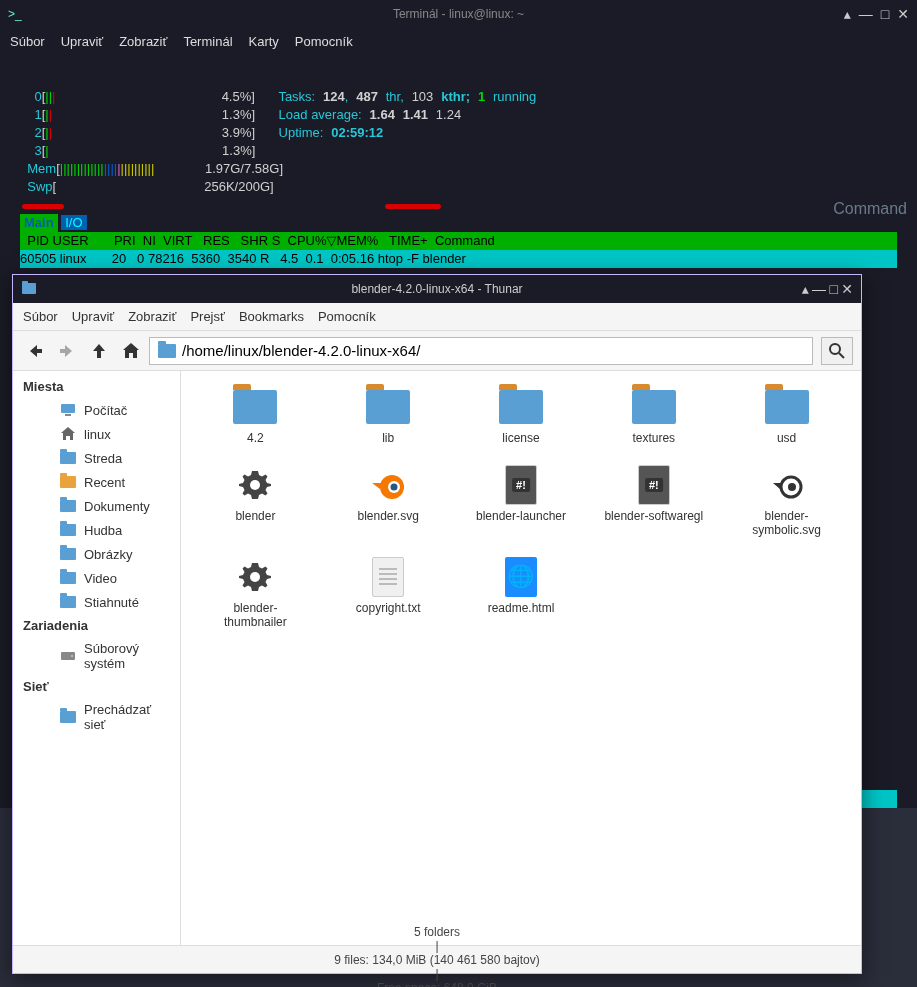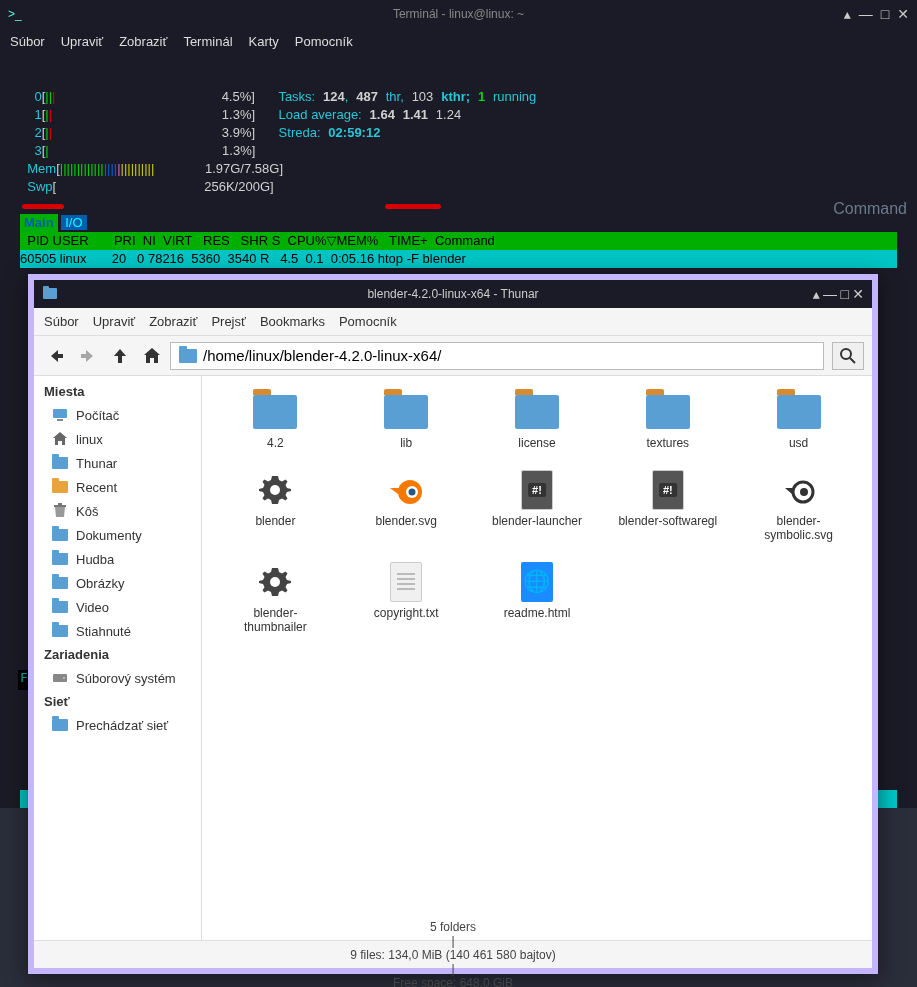--- a/index.html
+++ b/index.html
@@ -23,37 +23,37 @@
 .bold { font-weight: bold; }
 .red-mark { background: #d80000; display: inline-block; height: 5px; border-radius: 3px; }
 .htop-header-bg { background: #00af00; color: #000; display: inline-block; padding: 0 4px; }
 .htop-tab-active { background: #005faf; color: #0ff; padding: 0 4px; }
 .htop-col-header { background: #00af00; color: #000; }
 .htop-row { background: #00c5c5; color: #000; }
 
 .fn-bar { background: #000; color: #00b5b5; font-family: monospace; font-size: 13px; position: absolute; top: 670px; left: 18px; width: 47px; height: 20px; padding: 0 2px; }
 
 
-.thunar-window { position: absolute; top: 274px; left: 28px; width: 850px; height: 700px; background: #fff; border: 6px solid #c4b5fd; box-shadow: 0 4px 20px rgba(0,0,0,0.5); }
+.thunar-window { position: absolute; top: 274px; left: 12px; width: 850px; height: 700px; background: #fff; border: 1px solid #c4b5fd; box-shadow: 0 4px 20px rgba(0,0,0,0.5); }
 .thunar-titlebar { height: 28px; background: #1a1b26; display: flex; align-items: center; justify-content: space-between; padding: 0 8px; color: #ccc; font-size: 12px; position: relative; }
 .thunar-titlebar .title { position: absolute; left: 50%; transform: translateX(-50%); }
 .thunar-titlebar .left-icon svg { width: 16px; height: 16px; }
 .thunar-menubar { height: 28px; background: #f5f5f5; display: flex; align-items: center; gap: 14px; padding: 0 10px; font-size: 13px; color: #333; border-bottom: 1px solid #ddd; }
 .thunar-menubar span { cursor: pointer; }
 .thunar-toolbar { height: 40px; background: #f5f5f5; display: flex; align-items: center; gap: 4px; padding: 0 8px; border-bottom: 1px solid #ddd; }
 .thunar-toolbar .nav-btn { width: 28px; height: 28px; display: flex; align-items: center; justify-content: center; cursor: pointer; }
 .thunar-toolbar .nav-btn.disabled { opacity: 0.4; }
 .thunar-toolbar .path-input { flex: 1; height: 28px; border: 1px solid #bbb; background: #fff; padding: 0 8px; font-size: 15px; display: flex; align-items: center; }
 .thunar-toolbar .path-input .folder-ico { width: 18px; height: 14px; background: #5a9fd4; margin-right: 6px; border-radius: 1px; position: relative; }
 .thunar-toolbar .path-input .folder-ico::before { content: ""; position: absolute; top: -3px; left: 0; width: 8px; height: 3px; background: #5a9fd4; border-radius: 1px 1px 0 0; }
 .thunar-toolbar .search-btn { width: 32px; height: 28px; border: 1px solid #bbb; background: #f0f0f0; display: flex; align-items: center; justify-content: center; cursor: pointer; margin-left: 4px; }
 .thunar-body { display: flex; height: calc(100% - 28px - 28px - 40px - 28px); }
 .thunar-sidebar { width: 168px; background: #fff; border-right: 1px solid #ddd; overflow-y: auto; padding: 4px 0; }
 .sidebar-heading { font-weight: bold; font-size: 13px; padding: 4px 10px; color: #333; }
-.sidebar-item { display: flex; align-items: center; gap: 8px; padding: 4px 10px 4px 18px; font-size: 13px; color: #333; cursor: pointer; }
+.sidebar-item { display: flex; align-items: center; gap: 8px; padding: 4px 10px 4px 18px; font-size: 13px; color: #333; cursor: pointer; margin-left: 29px; }
 .sidebar-item .ico { width: 16px; height: 16px; display: flex; align-items: center; justify-content: center; }
 .folder-small { width: 16px; height: 12px; background: #5a9fd4; border-radius: 1px; position: relative; }
 .folder-small::before { content: ""; position: absolute; top: -3px; left: 0; width: 7px; height: 3px; background: #5a9fd4; border-radius: 1px 1px 0 0; }
 .folder-small.orange { background: #e8a33d; }
 .folder-small.orange::before { background: #e8a33d; }
 .thunar-main { flex: 1; background: #fff; padding: 10px 0; overflow-y: auto; }
 .icon-grid { display: grid; grid-template-columns: repeat(5, 1fr); gap: 8px 4px; padding: 0 10px; }
 .grid-item { display: flex; flex-direction: column; align-items: center; gap: 4px; padding: 6px 2px; cursor: pointer; }
 .grid-item .ficon { width: 48px; height: 40px; display: flex; align-items: center; justify-content: center; }
 .grid-item .label { font-size: 12px; text-align: center; color: #333; line-height: 14px; max-width: 100px; word-wrap: break-word; }
@@ -88,21 +88,21 @@
     <span>Súbor</span>
     <span>Upraviť</span>
     <span>Zobraziť</span>
     <span>Terminál</span>
     <span>Karty</span>
     <span>Pomocník</span>
   </div>
   <div class="terminal-body">
 <span class="cyan">    <span>0</span></span><span class="white">[</span><span class="green">||</span><span style="color:#d70000">|</span><span class="white">                                              <span>4.5%</span>]</span>   <span class="cyan">Tasks:</span> <span class="bold white">124</span><span class="cyan">,</span> <span class="bold white">487</span> <span class="cyan">thr,</span> <span class="white">103</span> <span class="cyan bold">kthr;</span> <span class="green bold">1</span> <span class="cyan">running</span>
 <span class="cyan">    <span>1</span></span><span class="white">[</span><span class="green">|</span><span style="color:#d70000">|</span><span class="white">                                               <span>1.3%</span>]</span>   <span class="cyan">Load average:</span> <span class="bold white">1.64</span> <span class="bold white">1.41</span> <span class="white">1.24</span>
-<span class="cyan">    <span>2</span></span><span class="white">[</span><span class="green">|</span><span style="color:#d70000">|</span><span class="white">                                               <span>3.9%</span>]</span>   <span class="cyan">Streda:</span> <span class="bold cyan">02:59:12</span>
+<span class="cyan">    <span>2</span></span><span class="white">[</span><span class="green">|</span><span style="color:#d70000">|</span><span class="white">                                               <span>3.9%</span>]</span>   <span class="cyan">Uptime:</span> <span class="bold cyan">02:59:12</span>
 <span class="cyan">    <span>3</span></span><span class="white">[</span><span class="green">|</span><span class="white">                                                <span>1.3%</span>]</span>
 <span class="cyan">  <span>Mem</span></span><span class="white">[</span><span class="green">|||||||||||||</span><span style="color:#005fd7">||||</span><span class="magenta">|</span><span class="yellow">||||||||||</span><span class="white">              <span>1.97G/7.58G</span>]</span>
 <span class="cyan">  <span>Swp</span></span><span class="white">[</span><span class="white">                                         <span>256K/200G</span>]</span>
 <span class="red-mark" style="width:42px; margin-left:2px"></span>                                         <span class="red-mark" style="width:56px"></span>
 <span><span class="htop-header-bg" style="color:#005faf;font-weight:bold">Main</span> <span class="htop-tab-active">I/O</span>                                                                                                  </span>
 <span class="htop-col-header" style="display:block">  PID USER       PRI  NI  VIRT   RES   SHR S  CPU%▽MEM%   TIME+  Command</span><span class="htop-row" style="display:block">60505 linux       20   0 78216  5360  3540 R   4.5  0.1  0:05.16 htop -F blender</span><span style="display:inline-block;margin-left:210px"><span class="red-mark" style="width:60px"></span></span>
 
 
 
 
@@ -211,37 +211,27 @@
               <svg width="16" height="16" viewBox="0 0 16 16">
                 <path d="M8 1 L1 7 L3 7 L3 14 L6 14 L6 10 L10 10 L10 14 L13 14 L13 7 L15 7 Z" fill="#666"></path>
               </svg>
             </span>
             <span>linux</span>
           </div>
           <div class="sidebar-item">
             <span class="ico">
               <span class="folder-small"></span>
             </span>
-            <span>Thunar</span>
+            <span>Streda</span>
           </div>
           <div class="sidebar-item">
             <span class="ico">
               <span class="folder-small orange"></span>
             </span>
             <span>Recent</span>
-          </div>
-          <div class="sidebar-item">
-            <span class="ico">
-              <svg width="16" height="16" viewBox="0 0 16 16">
-                <path d="M3 4 L13 4 L12 14 L4 14 Z" fill="#999"></path>
-                <rect x="2" y="2" width="12" height="2" fill="#777"></rect>
-                <rect x="6" y="0" width="4" height="2" fill="#777"></rect>
-              </svg>
-            </span>
-            <span>Kôš</span>
           </div>
           <div class="sidebar-item">
             <span class="ico">
               <span class="folder-small"></span>
             </span>
             <span>Dokumenty</span>
           </div>
           <div class="sidebar-item">
             <span class="ico">
               <span class="folder-small"></span>

